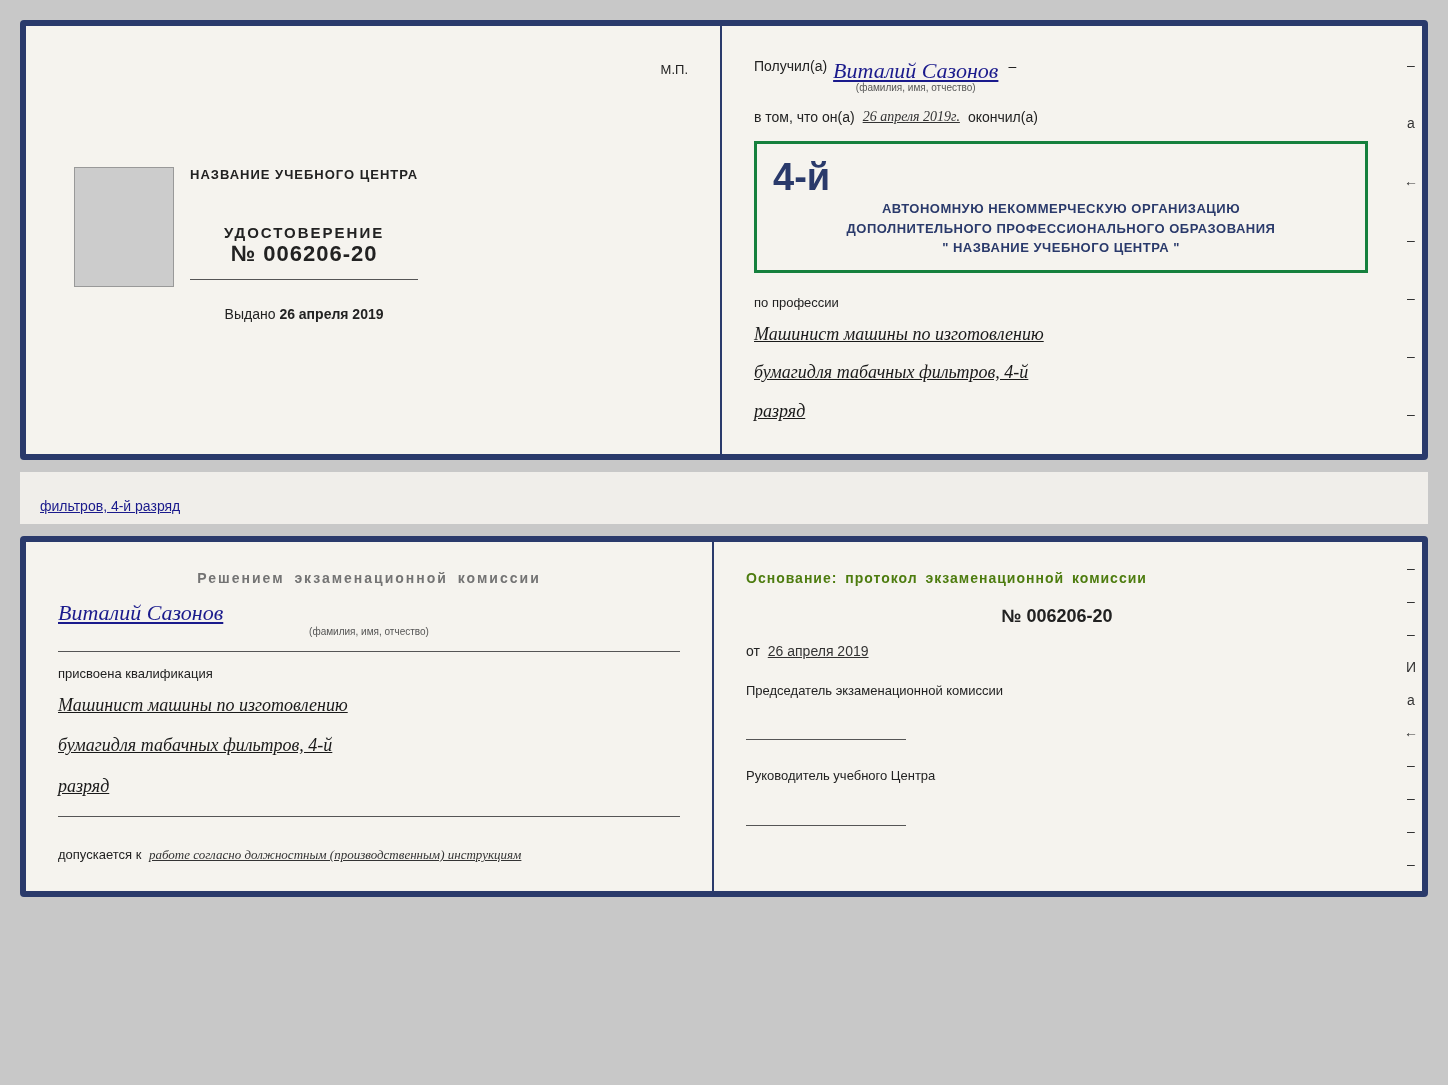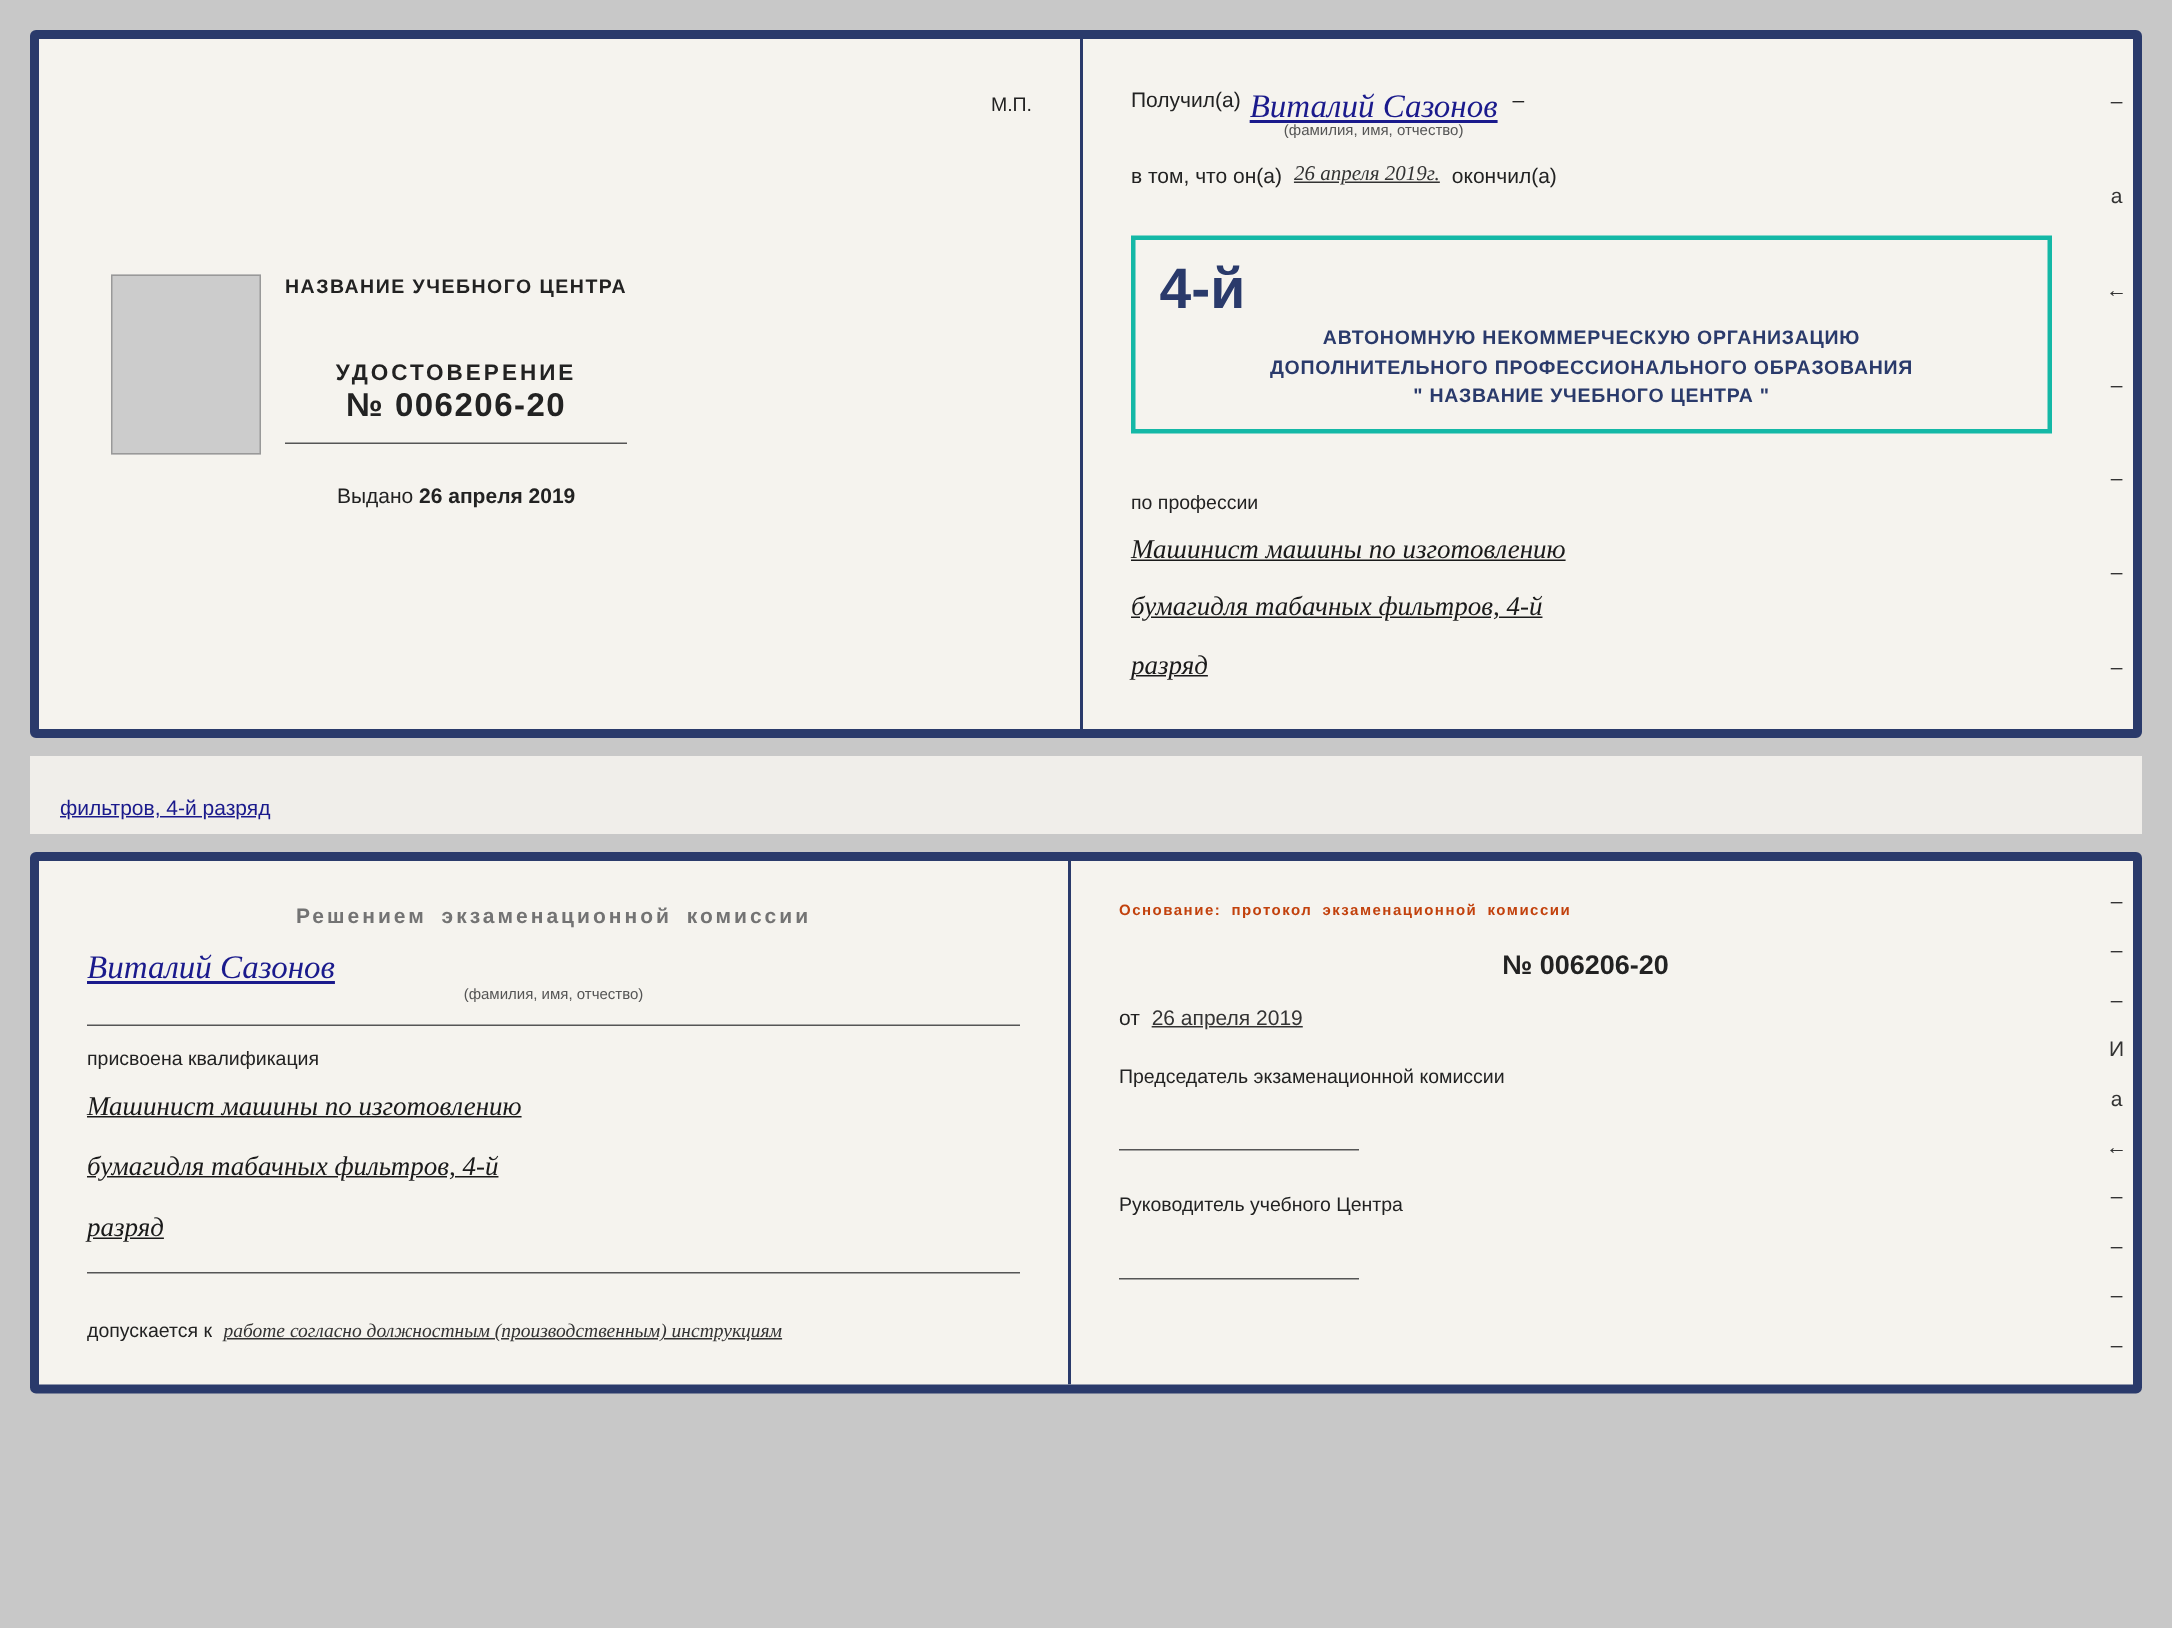--- a/index.html
+++ b/index.html
@@ -158,23 +158,23 @@
     .vtom-date {
       font-family: Georgia, serif;
       font-style: italic;
       font-size: 14px;
       color: #333;
       text-decoration: underline;
     }
 
     
     .stamp-block {
-      border: 3px solid #14b8a6;
+      border: 3px solid #15803d;
       padding: 12px 16px;
-      margin: 22px 0;
+      margin: 6px 0;
       position: relative;
     }
     .stamp-number {
       font-size: 38px;
       font-weight: bold;
       color: #2a3a6b;
       display: block;
       text-align: left;
     }
     .stamp-text {
@@ -275,24 +275,24 @@
 
     
     .bottom-doc-right {
       display: flex;
       flex-direction: column;
       gap: 12px;
       min-height: 340px;
     }
 
     .basis-label {
-      font-size: 10px;
+      font-size: 14px;
       font-weight: bold;
       letter-spacing: 1px;
-      color: #c2410c;
+      color: #4d7c0f;
       word-spacing: 3px;
     }
 
     .protocol-number {
       font-size: 18px;
       font-weight: bold;
       color: #222;
       text-align: center;
       margin-top: 8px;
     }

